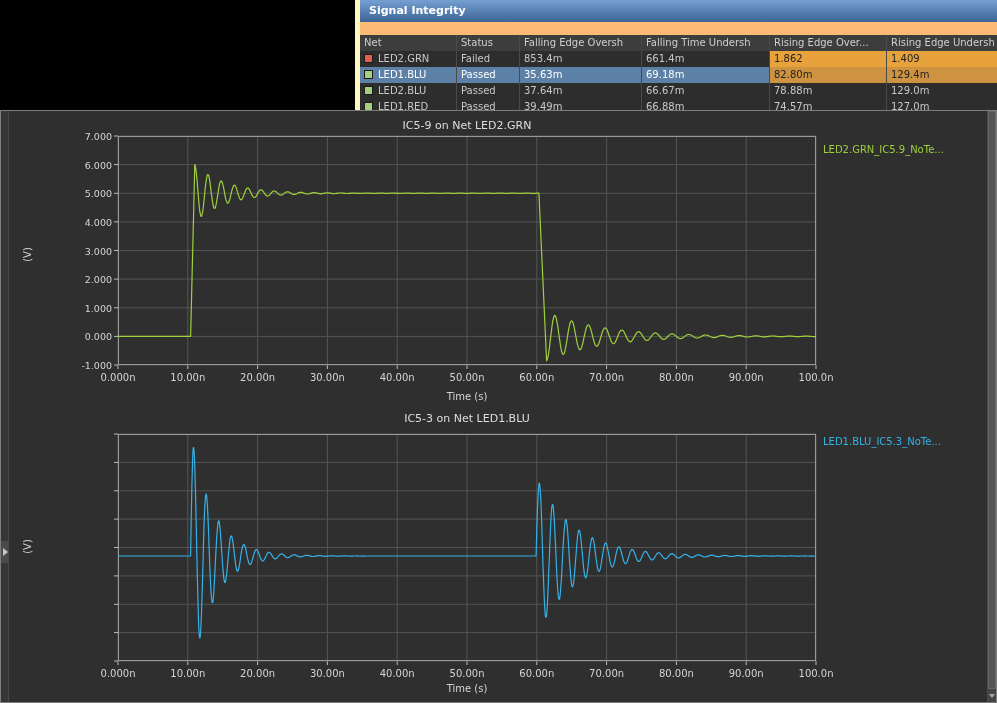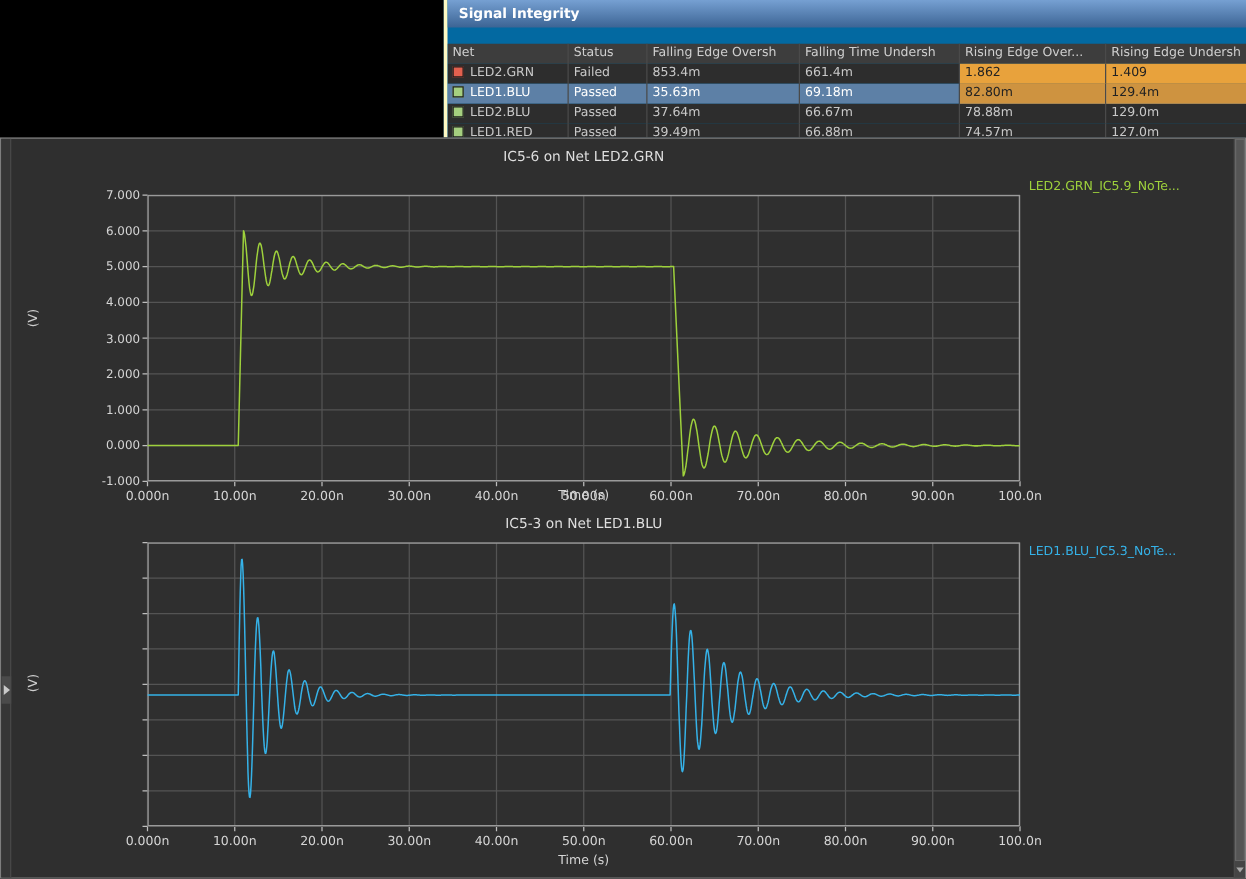--- a/index.html
+++ b/index.html
@@ -1,20 +1,20 @@
 <!DOCTYPE html>
 <html style="--warn: #e8a23c; --warn-sel: #ce9340; --sel: #5d80a6; --tb1: #76a0d2; --tb2: #3c6494;"><head>
 <meta charset="utf-8">
 <style>
   *{margin:0;padding:0;box-sizing:border-box}
   html,body{width:997px;height:703px;overflow:hidden}
   body{background:#000;font-family:"DejaVu Sans","Liberation Sans",sans-serif;color:#ccc;position:relative}
 
   
-  .si-panel{position:absolute;left:355px;top:0;width:642px;height:110px;background:#0369a1;overflow:hidden;border-left:3px solid #fef9c3}
+  .si-panel{position:absolute;left:355px;top:0;width:642px;height:110px;background:#fdba74;overflow:hidden;border-left:5px solid #fef9c3}
   .si-titlebar{height:22px;background:linear-gradient(var(--tb1,#76a0d2),var(--tb2,#3c6494));color:#fff;font-weight:bold;font-size:11px;line-height:22px;padding-left:9px}
   .si-table{position:absolute;top:35px;left:0;right:0}
   .si-row{display:flex;height:16px;line-height:15px;font-size:10px}
   .si-row.header{background:#3d3d3d;color:#cfcfcf}
   .si-cell{padding:0 4px;border-right:1px solid #4a4a4a;overflow:hidden;white-space:nowrap;flex:none}
   .c0{width:97px}.c1{width:63px}.c2{width:122px}.c3{width:128px}.c4{width:117px}.c5{width:114px}
   .r-normal{background:#2d2d2d;color:#c8c8c8}
   .r-selected{background:var(--sel,#5d80a6);color:#fff}
   .cell-warn{background:var(--warn,#e8a23c);color:#222}
   .r-selected .cell-warn{background:var(--warn-sel,#ce9340);color:#222}
@@ -98,24 +98,24 @@
 </div>
 
 <div class="chart-area">
   <div class="left-strip">
     <div class="splitter-tab">
       <div class="tri-right"></div>
     </div>
   </div>
 
   <div>
-    <div class="chart-title" style="top:8px">IC5-6 on Net LED2.GRN</div>
+    <div class="chart-title" style="top:8px">IC5-9 on Net LED2.GRN</div>
     <div class="legend" style="top:33px;color:#9ed13c">LED2.GRN_IC5.9_NoTe...</div>
     <div class="yaxis-label" style="top:138px">(V)</div>
-    <div class="plot" style="top:45px;width:698px;height:229px">
+    <div class="plot" style="top:25px;width:698px;height:229px">
       <svg width="698" height="229" xmlns="http://www.w3.org/2000/svg">
           <line x1="0.0" y1="0" x2="0.0" y2="229" stroke="#545454"></line>
           <line x1="0.0" y1="229" x2="0.0" y2="233" stroke="#bdbdbd"></line>
           <line x1="69.8" y1="0" x2="69.8" y2="229" stroke="#545454"></line>
           <line x1="69.8" y1="229" x2="69.8" y2="233" stroke="#bdbdbd"></line>
           <line x1="139.6" y1="0" x2="139.6" y2="229" stroke="#545454"></line>
           <line x1="139.6" y1="229" x2="139.6" y2="233" stroke="#bdbdbd"></line>
           <line x1="209.4" y1="0" x2="209.4" y2="229" stroke="#545454"></line>
           <line x1="209.4" y1="229" x2="209.4" y2="233" stroke="#bdbdbd"></line>
           <line x1="279.2" y1="0" x2="279.2" y2="229" stroke="#545454"></line>

